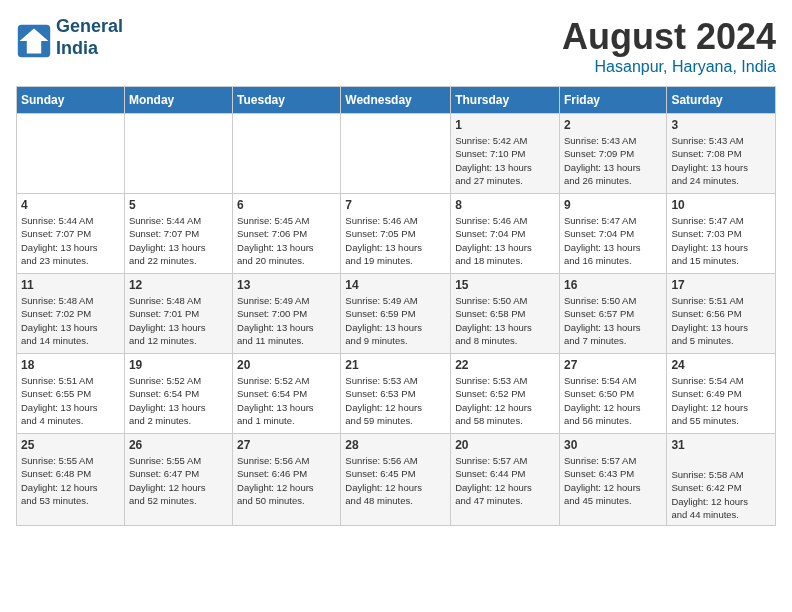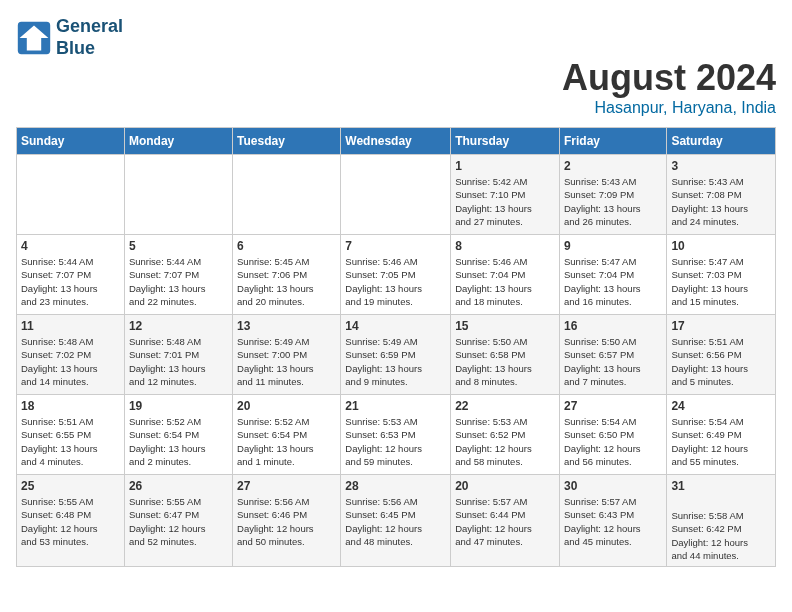--- a/index.html
+++ b/index.html
@@ -11,36 +11,35 @@
       padding: 16px;
     }
     .header {
       display: flex;
       justify-content: space-between;
       align-items: flex-start;
       margin-bottom: 10px;
     }
     .logo {
       display: flex;
-      align-items: center;
+      align-items: flex-end;
     }
     .logo-text {
       font-size: 18px;
       font-weight: bold;
       color: #1a5276;
       line-height: 1.2;
     }
     .logo-icon {
       width: 36px;
       height: 36px;
       margin-right: 4px;
     }
     .title-block {
       text-align: right;
-      margin-top: 41px;
     }
     .month-title {
       font-size: 36px;
       font-weight: bold;
       color: #333;
     }
     .subtitle {
       font-size: 16px;
       color: #0369a1;
     }
@@ -89,21 +88,21 @@
 <body>
 
 <div class="header">
   <div class="logo">
     <svg class="logo-icon" viewBox="0 0 40 40">
       <rect x="2" y="2" width="36" height="36" rx="4" fill="#2e75b6"></rect>
       <polygon points="20,6 36,20 28,20 28,34 12,34 12,20 4,20" fill="white"></polygon>
     </svg>
     <div class="logo-text">
       <div>General</div>
-      <div>Blue</div>
+      <div>India</div>
     </div>
   </div>
   <div class="title-block">
     <div class="month-title">August 2024</div>
     <div class="subtitle">Hasanpur, Haryana, India</div>
   </div>
 </div>
 
 <table>
   <thead>

